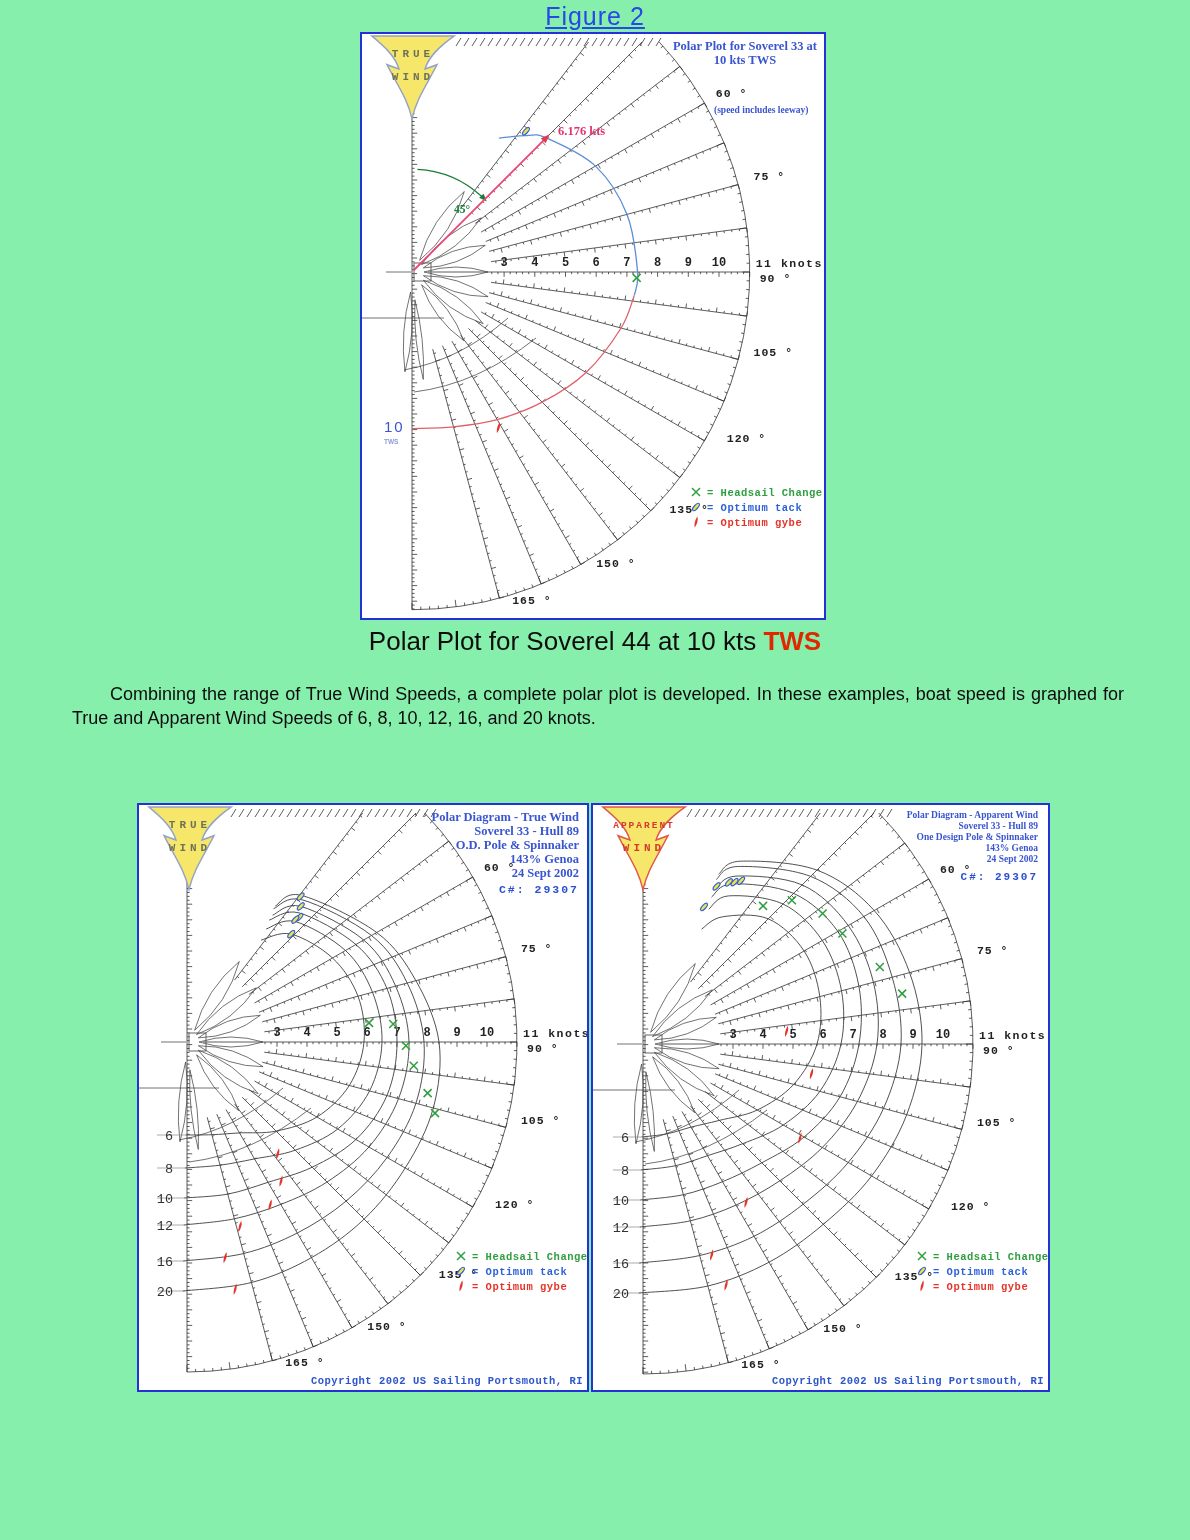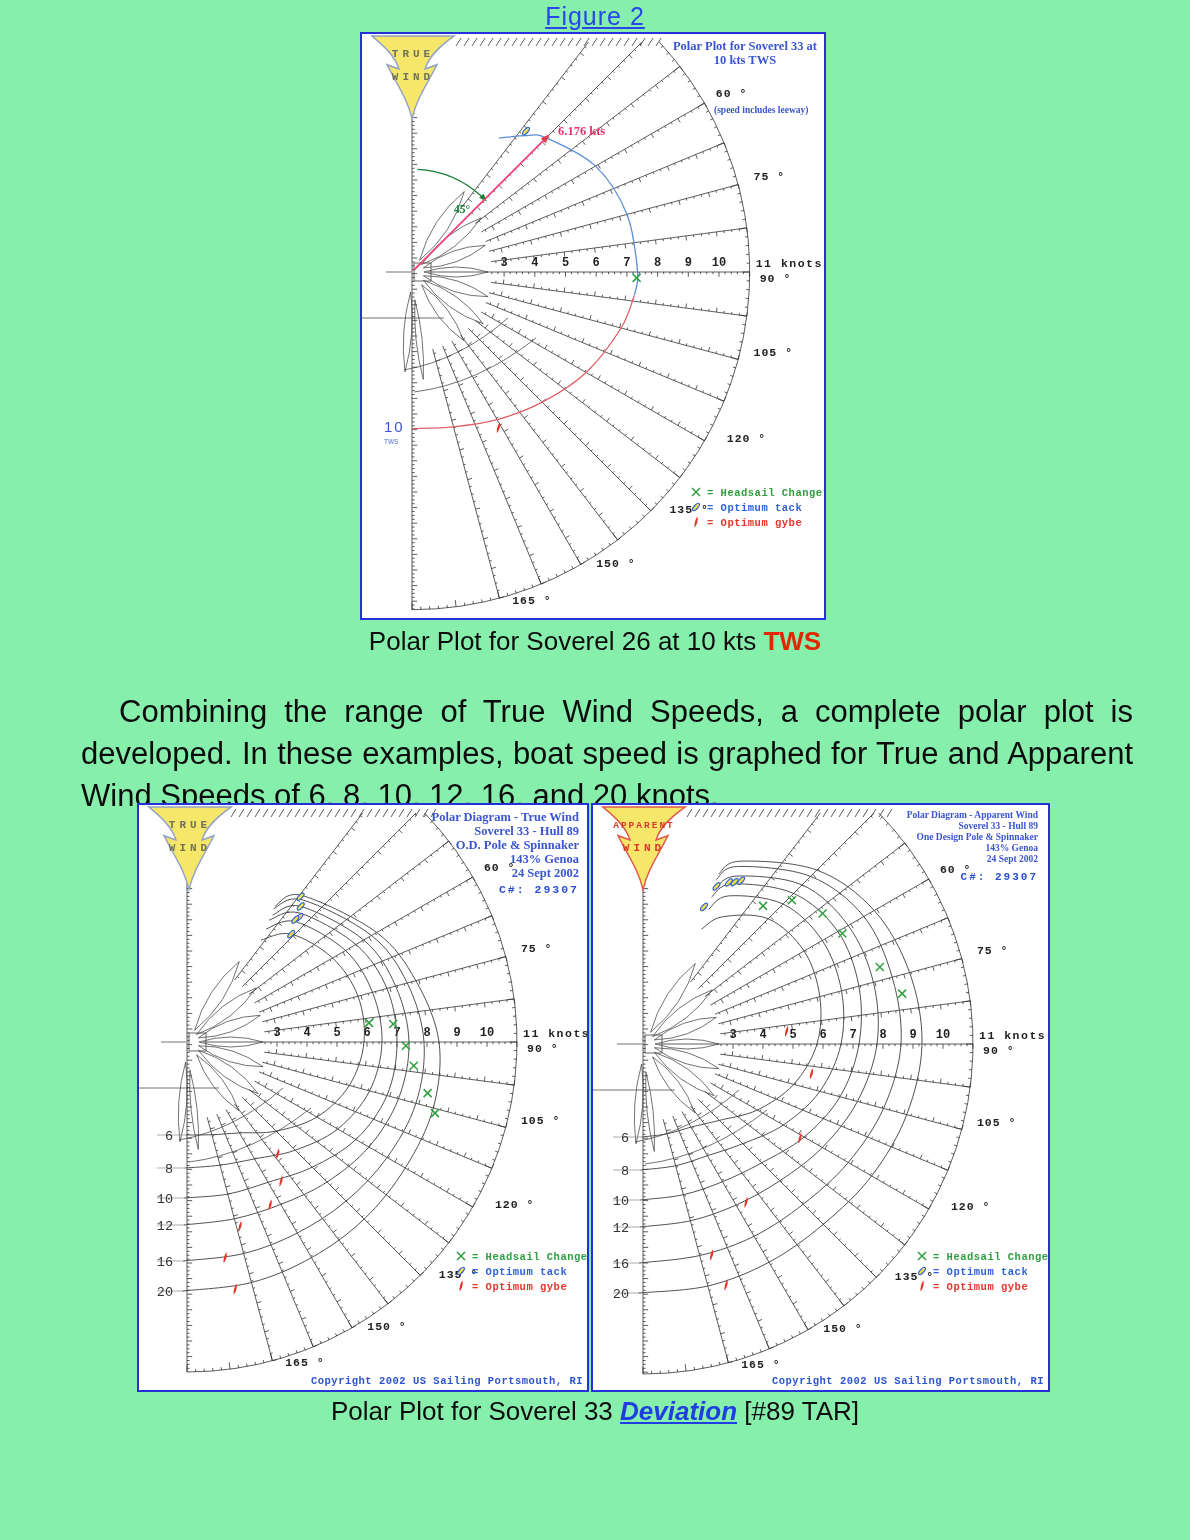--- a/index.html
+++ b/index.html
@@ -5,22 +5,22 @@
   html,body{margin:0;padding:0;background:#fff;}
   .page{position:relative;width:1190px;height:1540px;background:#86efac;overflow:hidden;
         font-family:"Liberation Sans",sans-serif;color:#111;}
   .fig-label{position:absolute;width:100%;text-align:center;font-size:25px;
              color:#2847e8;text-decoration:underline;letter-spacing:1px;cursor:pointer;}
   .plot-box{position:absolute;border:2px solid #2331d6;background:#fff;}
   .plot-box svg{display:block;}
   .caption{position:absolute;width:100%;text-align:center;font-size:26px;color:#0d0d0d;}
   .caption .tws-red{color:#e02800;font-weight:bold;}
   .caption .dev-link{color:#1f3de0;font-weight:bold;font-style:italic;text-decoration:underline;cursor:pointer;}
-  .body-par{position:absolute;top:682px;left:72px;width:1052px;margin:9px;
-            font-size:31px;line-height:1.36;text-align:justify;text-indent:38px;color:#0c0c0c;}
+  .body-par{position:absolute;top:682px;left:72px;width:1052px;margin:0;
+            font-size:18px;line-height:1.36;text-align:justify;text-indent:38px;color:#0c0c0c;}
 </style>
 </head>
 <body>
 
 <div class="page">
 
   <div class="fig-label" style="top:2px">Figure  2</div>
 
   <div class="plot-box" style="left:360px;top:32px;width:462px;height:584px">
     <svg id="svg-fig2" width="462" height="584">
@@ -92,21 +92,21 @@
           <text x="345" y="477" font-size="10.5" fill="#2d62d8" text-anchor="start" font-family="&quot;Liberation Mono&quot;,&quot;DejaVu Sans Mono&quot;,monospace" font-weight="bold" letter-spacing="0.5px">= Optimum tack</text>
           <g transform="rotate(26 334 488)">
             <path d="M332.7,482.2Q336.4,486.5 335.2,493.6Q332,489 332.7,482.2Z" fill="#e5352b"></path>
           </g>
           <text x="345" y="492" font-size="10.5" fill="#e5352b" text-anchor="start" font-family="&quot;Liberation Mono&quot;,&quot;DejaVu Sans Mono&quot;,monospace" font-weight="bold" letter-spacing="0.5px">= Optimum gybe</text>
         </g>
       </svg>
   </div>
 
   <div class="caption" style="top:626px">
-    <span>Polar Plot for Soverel 26 at 10 kts </span><span class="tws-red">TWS</span>
+    <span>Polar Plot for Soverel 44 at 10 kts </span><span class="tws-red">TWS</span>
   </div>
 
   <p class="body-par">Combining the range of True Wind Speeds, a complete polar plot is developed. In these examples, boat speed is graphed for True and Apparent Wind Speeds of 6, 8, 10, 12, 16, and 20 knots.</p>
 
 
   <div class="plot-box" style="left:137px;top:803px;width:448px;height:585px">
     <svg id="svg-fig3l" width="448" height="585">
         <g stroke="#333" stroke-width="0.8" fill="none">
           <path d="M92,12l5,-8M100,12l5,-8M108,12l5,-8M116,12l5,-8M124,12l5,-8M132,12l5,-8M140,12l5,-8M148,12l5,-8M156,12l5,-8M164,12l5,-8M172,12l5,-8M180,12l5,-8M188,12l5,-8M196,12l5,-8M204,12l5,-8M212,12l5,-8M220,12l5,-8M228,12l5,-8M236,12l5,-8M244,12l5,-8M252,12l5,-8M260,12l5,-8M268,12l5,-8M276,12l5,-8M284,12l5,-8M292,12l5,-8M48,64V567.0M48,68.0h5.2M48,71.9h2.6M48,75.8h2.6M48,79.7h2.6M48,83.6h5.2M48,87.5h2.6M48,91.4h2.6M48,95.3h2.6M48,99.2h5.2M48,103.1h2.6M48,107.0h2.6M48,110.9h2.6M48,114.8h5.2M48,118.7h2.6M48,122.6h2.6M48,126.5h2.6M48,130.4h5.2M48,134.3h2.6M48,138.2h2.6M48,142.1h2.6M48,146.0h5.2M48,149.9h2.6M48,153.8h2.6M48,157.7h2.6M48,161.6h5.2M48,165.5h2.6M48,169.4h2.6M48,173.3h2.6M48,177.2h5.2M48,181.1h2.6M48,185.0h2.6M48,188.9h2.6M48,192.8h5.2M48,196.7h2.6M48,200.6h2.6M48,204.5h2.6M48,208.4h5.2M48,212.3h2.6M48,216.2h2.6M48,220.1h2.6M48,224.0h5.2M48,227.9h2.6M48,231.8h2.6M48,235.7h2.6M48,239.6h5.2M48,243.5h2.6M48,247.4h2.6M48,251.3h2.6M48,255.2h5.2M48,259.1h2.6M48,263.0h2.6M48,266.9h2.6M48,270.8h5.2M48,274.7h2.6M48,278.6h2.6M48,282.5h2.6M48,286.4h5.2M48,290.3h2.6M48,294.2h2.6M48,298.1h2.6M48,302.0h5.2M48,305.9h2.6M48,309.8h2.6M48,313.7h2.6M48,317.6h5.2M48,321.5h2.6M48,325.4h2.6M48,329.3h2.6M48,333.2h5.2M48,337.1h2.6M48,341.0h2.6M48,344.9h2.6M48,348.8h5.2M48,352.7h2.6M48,356.6h2.6M48,360.5h2.6M48,364.4h5.2M48,368.3h2.6M48,372.2h2.6M48,376.1h2.6M48,380.0h5.2M48,383.9h2.6M48,387.8h2.6M48,391.7h2.6M48,395.6h5.2M48,399.5h2.6M48,403.4h2.6M48,407.3h2.6M48,411.2h5.2M48,415.1h2.6M48,419.0h2.6M48,422.9h2.6M48,426.8h5.2M48,430.7h2.6M48,434.6h2.6M48,438.5h2.6M48,442.4h5.2M48,446.3h2.6M48,450.2h2.6M48,454.1h2.6M48,458.0h5.2M48,461.9h2.6M48,465.8h2.6M48,469.7h2.6M48,473.6h5.2M48,477.5h2.6M48,481.4h2.6M48,485.3h2.6M48,489.2h5.2M48,493.1h2.6M48,497.0h2.6M48,500.9h2.6M48,504.8h5.2M48,508.7h2.6M48,512.6h2.6M48,516.5h2.6M48,520.4h5.2M48,524.3h2.6M48,528.2h2.6M48,532.1h2.6M48,536.0h5.2M48,539.9h2.6M48,543.8h2.6M48,547.7h2.6M48,551.6h5.2M48,555.5h2.6M48,559.4h2.6M48,563.3h2.6M64,237H378.0M126.0,237v2.2M132.0,237v2.2M138.0,237v4.8M144.0,237v2.2M150.0,237v2.2M156.0,237v2.2M162.0,237v2.2M168.0,237v4.8M174.0,237v2.2M180.0,237v2.2M186.0,237v2.2M192.0,237v2.2M198.0,237v4.8M204.0,237v2.2M210.0,237v2.2M216.0,237v2.2M222.0,237v2.2M228.0,237v4.8M234.0,237v2.2M240.0,237v2.2M246.0,237v2.2M252.0,237v2.2M258.0,237v4.8M264.0,237v2.2M270.0,237v2.2M276.0,237v2.2M282.0,237v2.2M288.0,237v4.8M294.0,237v2.2M300.0,237v2.2M306.0,237v2.2M312.0,237v2.2M318.0,237v4.8M324.0,237v2.2M330.0,237v2.2M336.0,237v2.2M342.0,237v2.2M348.0,237v4.8M354.0,237v2.2M360.0,237v2.2M366.0,237v2.2M372.0,237v2.2M378.0,237v4.8M95.5,175.1L223.7,8.0M98.2,171.5l1.7,1.3M102.8,165.6l3.6,2.8M107.4,159.6l1.7,1.3M111.9,153.7l1.7,1.3M116.5,147.7l1.7,1.3M121.1,141.8l3.6,2.8M125.6,135.8l1.7,1.3M130.2,129.9l1.7,1.3M134.7,123.9l1.7,1.3M139.3,118.0l3.6,2.8M143.9,112.0l1.7,1.3M148.4,106.1l1.7,1.3M153.0,100.1l1.7,1.3M157.6,94.2l3.6,2.8M162.1,88.2l1.7,1.3M166.7,82.3l1.7,1.3M171.3,76.3l1.7,1.3M175.8,70.4l3.6,2.8M180.4,64.4l1.7,1.3M185.0,58.5l1.7,1.3M189.5,52.5l1.7,1.3M194.1,46.6l3.6,2.8M198.7,40.6l1.7,1.3M203.2,34.7l1.7,1.3M207.8,28.7l1.7,1.3M212.4,22.8l3.6,2.8M216.9,16.8l1.7,1.3M221.5,10.9l1.7,1.3M103.2,181.8L277.0,8.0M106.3,178.7l1.6,1.6M111.6,173.4l3.3,3.3M116.9,168.1l1.6,1.6M122.2,162.8l1.6,1.6M127.5,157.5l1.6,1.6M132.9,152.1l3.3,3.3M138.2,146.8l1.6,1.6M143.5,141.5l1.6,1.6M148.8,136.2l1.6,1.6M154.1,130.9l3.3,3.3M159.4,125.6l1.6,1.6M164.7,120.3l1.6,1.6M170.0,115.0l1.6,1.6M175.3,109.7l3.3,3.3M180.6,104.4l1.6,1.6M185.9,99.1l1.6,1.6M191.2,93.8l1.6,1.6M196.5,88.5l3.3,3.3M201.8,83.2l1.6,1.6M207.1,77.9l1.6,1.6M212.4,72.6l1.6,1.6M217.7,67.3l3.3,3.3M223.0,62.0l1.6,1.6M228.3,56.7l1.6,1.6M233.6,51.4l1.6,1.6M238.9,46.1l3.3,3.3M244.2,40.8l1.6,1.6M249.5,35.5l1.6,1.6M254.8,30.2l1.6,1.6M260.1,24.9l3.3,3.3M265.4,19.6l1.6,1.6M270.7,14.3l1.6,1.6M276.0,9.0l1.6,1.6M109.9,189.5L309.8,36.1M113.5,186.8l1.3,1.7M119.4,182.2l2.8,3.6M125.4,177.6l1.3,1.7M131.3,173.1l1.3,1.7M137.3,168.5l1.3,1.7M143.2,163.9l2.8,3.6M149.2,159.4l1.3,1.7M155.1,154.8l1.3,1.7M161.1,150.3l1.3,1.7M167.0,145.7l2.8,3.6M173.0,141.1l1.3,1.7M178.9,136.6l1.3,1.7M184.9,132.0l1.3,1.7M190.8,127.4l2.8,3.6M196.8,122.9l1.3,1.7M202.7,118.3l1.3,1.7M208.7,113.7l1.3,1.7M214.6,109.2l2.8,3.6M220.6,104.6l1.3,1.7M226.5,100.0l1.3,1.7M232.5,95.5l1.3,1.7M238.4,90.9l2.8,3.6M244.4,86.3l1.3,1.7M250.3,81.8l1.3,1.7M256.3,77.2l1.3,1.7M262.2,72.6l2.8,3.6M268.2,68.1l1.3,1.7M274.1,63.5l1.3,1.7M280.1,58.9l1.3,1.7M286.0,54.4l2.8,3.6M292.0,49.8l1.3,1.7M297.9,45.2l1.3,1.7M303.9,40.7l1.3,1.7M309.8,36.1l2.8,3.6M115.5,198.0L333.8,72.0M119.4,195.8l1.1,1.9M125.9,192.0l2.3,4.0M132.4,188.3l1.1,1.9M138.9,184.5l1.1,1.9M145.4,180.8l1.1,1.9M151.9,177.0l2.3,4.0M158.4,173.3l1.1,1.9M164.9,169.5l1.1,1.9M171.4,165.8l1.1,1.9M177.9,162.0l2.3,4.0M184.4,158.3l1.1,1.9M190.9,154.5l1.1,1.9M197.4,150.8l1.1,1.9M203.9,147.0l2.3,4.0M210.4,143.2l1.1,1.9M216.9,139.5l1.1,1.9M223.4,135.7l1.1,1.9M229.9,132.0l2.3,4.0M236.4,128.2l1.1,1.9M242.9,124.5l1.1,1.9M249.4,120.7l1.1,1.9M255.8,117.0l2.3,4.0M262.3,113.2l1.1,1.9M268.8,109.5l1.1,1.9M275.3,105.7l1.1,1.9M281.8,102.0l2.3,4.0M288.3,98.2l1.1,1.9M294.8,94.5l1.1,1.9M301.3,90.7l1.1,1.9M307.8,87.0l2.3,4.0M314.3,83.2l1.1,1.9M320.8,79.5l1.1,1.9M327.3,75.7l1.1,1.9M333.8,72.0l2.3,4.0M120.1,207.2L352.9,110.7M124.2,205.4l0.8,2.0M131.1,202.6l1.8,4.2M138.1,199.7l0.8,2.0M145.0,196.8l0.8,2.0M151.9,193.9l0.8,2.0M158.9,191.1l1.8,4.2M165.8,188.2l0.8,2.0M172.7,185.3l0.8,2.0M179.7,182.5l0.8,2.0M186.6,179.6l1.8,4.2M193.5,176.7l0.8,2.0M200.4,173.9l0.8,2.0M207.4,171.0l0.8,2.0M214.3,168.1l1.8,4.2M221.2,165.2l0.8,2.0M228.2,162.4l0.8,2.0M235.1,159.5l0.8,2.0M242.0,156.6l1.8,4.2M248.9,153.8l0.8,2.0M255.9,150.9l0.8,2.0M262.8,148.0l0.8,2.0M269.7,145.2l1.8,4.2M276.7,142.3l0.8,2.0M283.6,139.4l0.8,2.0M290.5,136.5l0.8,2.0M297.4,133.7l1.8,4.2M304.4,130.8l0.8,2.0M311.3,127.9l0.8,2.0M318.2,125.1l0.8,2.0M325.2,122.2l1.8,4.2M332.1,119.3l0.8,2.0M339.0,116.5l0.8,2.0M346.0,113.6l0.8,2.0M352.9,110.7l1.8,4.2M123.3,216.8L366.8,151.6M127.7,215.6l0.6,2.1M134.9,213.7l1.2,4.4M142.2,211.8l0.6,2.1M149.4,209.8l0.6,2.1M156.7,207.9l0.6,2.1M163.9,205.9l1.2,4.4M171.2,204.0l0.6,2.1M178.4,202.1l0.6,2.1M185.6,200.1l0.6,2.1M192.9,198.2l1.2,4.4M200.1,196.2l0.6,2.1M207.4,194.3l0.6,2.1M214.6,192.4l0.6,2.1M221.9,190.4l1.2,4.4M229.1,188.5l0.6,2.1M236.4,186.5l0.6,2.1M243.6,184.6l0.6,2.1M250.8,182.6l1.2,4.4M258.1,180.7l0.6,2.1M265.3,178.8l0.6,2.1M272.6,176.8l0.6,2.1M279.8,174.9l1.2,4.4M287.1,172.9l0.6,2.1M294.3,171.0l0.6,2.1M301.6,169.1l0.6,2.1M308.8,167.1l1.2,4.4M316.0,165.2l0.6,2.1M323.3,163.2l0.6,2.1M330.5,161.3l0.6,2.1M337.8,159.4l1.2,4.4M345.0,157.4l0.6,2.1M352.3,155.5l0.6,2.1M359.5,153.5l0.6,2.1M366.8,151.6l1.2,4.4M125.3,226.8L375.2,193.9M129.8,226.2l0.3,2.2M137.2,225.3l0.6,4.6M144.7,224.3l0.3,2.2M152.1,223.3l0.3,2.2M159.5,222.3l0.3,2.2M167.0,221.3l0.6,4.6M174.4,220.4l0.3,2.2M181.8,219.4l0.3,2.2M189.3,218.4l0.3,2.2M196.7,217.4l0.6,4.6M204.2,216.4l0.3,2.2M211.6,215.5l0.3,2.2M219.0,214.5l0.3,2.2M226.5,213.5l0.6,4.6M233.9,212.5l0.3,2.2M241.3,211.5l0.3,2.2M248.8,210.6l0.3,2.2M256.2,209.6l0.6,4.6M263.6,208.6l0.3,2.2M271.1,207.6l0.3,2.2M278.5,206.7l0.3,2.2M285.9,205.7l0.6,4.6M293.4,204.7l0.3,2.2M300.8,203.7l0.3,2.2M308.3,202.7l0.3,2.2M315.7,201.8l0.6,4.6M323.1,200.8l0.3,2.2M330.6,199.8l0.3,2.2M338.0,198.8l0.3,2.2M345.4,197.8l0.6,4.6M352.9,196.9l0.3,2.2M360.3,195.9l0.3,2.2M367.7,194.9l0.3,2.2M375.2,193.9l0.6,4.6M125.3,247.2L375.2,280.1M129.8,247.8l0.3,-2.2M137.2,248.7l0.6,-4.6M144.7,249.7l0.3,-2.2M152.1,250.7l0.3,-2.2M159.5,251.7l0.3,-2.2M167.0,252.7l0.6,-4.6M174.4,253.6l0.3,-2.2M181.8,254.6l0.3,-2.2M189.3,255.6l0.3,-2.2M196.7,256.6l0.6,-4.6M204.2,257.6l0.3,-2.2M211.6,258.5l0.3,-2.2M219.0,259.5l0.3,-2.2M226.5,260.5l0.6,-4.6M233.9,261.5l0.3,-2.2M241.3,262.5l0.3,-2.2M248.8,263.4l0.3,-2.2M256.2,264.4l0.6,-4.6M263.6,265.4l0.3,-2.2M271.1,266.4l0.3,-2.2M278.5,267.3l0.3,-2.2M285.9,268.3l0.6,-4.6M293.4,269.3l0.3,-2.2M300.8,270.3l0.3,-2.2M308.3,271.3l0.3,-2.2M315.7,272.2l0.6,-4.6M323.1,273.2l0.3,-2.2M330.6,274.2l0.3,-2.2M338.0,275.2l0.3,-2.2M345.4,276.2l0.6,-4.6M352.9,277.1l0.3,-2.2M360.3,278.1l0.3,-2.2M367.7,279.1l0.3,-2.2M375.2,280.1l0.6,-4.6M123.3,257.2L366.8,322.4M127.7,258.4l0.6,-2.1M134.9,260.3l1.2,-4.4M142.2,262.2l0.6,-2.1M149.4,264.2l0.6,-2.1M156.7,266.1l0.6,-2.1M163.9,268.1l1.2,-4.4M171.2,270.0l0.6,-2.1M178.4,271.9l0.6,-2.1M185.6,273.9l0.6,-2.1M192.9,275.8l1.2,-4.4M200.1,277.8l0.6,-2.1M207.4,279.7l0.6,-2.1M214.6,281.6l0.6,-2.1M221.9,283.6l1.2,-4.4M229.1,285.5l0.6,-2.1M236.4,287.5l0.6,-2.1M243.6,289.4l0.6,-2.1M250.8,291.4l1.2,-4.4M258.1,293.3l0.6,-2.1M265.3,295.2l0.6,-2.1M272.6,297.2l0.6,-2.1M279.8,299.1l1.2,-4.4M287.1,301.1l0.6,-2.1M294.3,303.0l0.6,-2.1M301.6,304.9l0.6,-2.1M308.8,306.9l1.2,-4.4M316.0,308.8l0.6,-2.1M323.3,310.8l0.6,-2.1M330.5,312.7l0.6,-2.1M337.8,314.6l1.2,-4.4M345.0,316.6l0.6,-2.1M352.3,318.5l0.6,-2.1M359.5,320.5l0.6,-2.1M366.8,322.4l1.2,-4.4M120.1,266.8L352.9,363.3M124.2,268.6l0.8,-2.0M131.1,271.4l1.8,-4.2M138.1,274.3l0.8,-2.0M145.0,277.2l0.8,-2.0M151.9,280.1l0.8,-2.0M158.9,282.9l1.8,-4.2M165.8,285.8l0.8,-2.0M172.7,288.7l0.8,-2.0M179.7,291.5l0.8,-2.0M186.6,294.4l1.8,-4.2M193.5,297.3l0.8,-2.0M200.4,300.1l0.8,-2.0M207.4,303.0l0.8,-2.0M214.3,305.9l1.8,-4.2M221.2,308.8l0.8,-2.0M228.2,311.6l0.8,-2.0M235.1,314.5l0.8,-2.0M242.0,317.4l1.8,-4.2M248.9,320.2l0.8,-2.0M255.9,323.1l0.8,-2.0M262.8,326.0l0.8,-2.0M269.7,328.8l1.8,-4.2M276.7,331.7l0.8,-2.0M283.6,334.6l0.8,-2.0M290.5,337.5l0.8,-2.0M297.4,340.3l1.8,-4.2M304.4,343.2l0.8,-2.0M311.3,346.1l0.8,-2.0M318.2,348.9l0.8,-2.0M325.2,351.8l1.8,-4.2M332.1,354.7l0.8,-2.0M339.0,357.5l0.8,-2.0M346.0,360.4l0.8,-2.0M352.9,363.3l1.8,-4.2M115.5,276.0L333.8,402.0M119.4,278.3l1.1,-1.9M125.9,282.0l2.3,-4.0M132.4,285.8l1.1,-1.9M138.9,289.5l1.1,-1.9M145.4,293.3l1.1,-1.9M151.9,297.0l2.3,-4.0M158.4,300.8l1.1,-1.9M164.9,304.5l1.1,-1.9M171.4,308.3l1.1,-1.9M177.9,312.0l2.3,-4.0M184.4,315.7l1.1,-1.9M190.9,319.5l1.1,-1.9M197.4,323.2l1.1,-1.9M203.9,327.0l2.3,-4.0M210.4,330.7l1.1,-1.9M216.9,334.5l1.1,-1.9M223.4,338.2l1.1,-1.9M229.9,342.0l2.3,-4.0M236.4,345.7l1.1,-1.9M242.9,349.5l1.1,-1.9M249.4,353.2l1.1,-1.9M255.8,357.0l2.3,-4.0M262.3,360.7l1.1,-1.9M268.8,364.5l1.1,-1.9M275.3,368.2l1.1,-1.9M281.8,372.0l2.3,-4.0M288.3,375.7l1.1,-1.9M294.8,379.5l1.1,-1.9M301.3,383.2l1.1,-1.9M307.8,387.0l2.3,-4.0M314.3,390.7l1.1,-1.9M320.8,394.5l1.1,-1.9M327.3,398.2l1.1,-1.9M333.8,402.0l2.3,-4.0M109.9,284.5L309.8,437.9M113.5,287.2l1.3,-1.7M119.4,291.8l2.8,-3.6M125.4,296.4l1.3,-1.7M131.3,300.9l1.3,-1.7M137.3,305.5l1.3,-1.7M143.2,310.1l2.8,-3.6M149.2,314.6l1.3,-1.7M155.1,319.2l1.3,-1.7M161.1,323.7l1.3,-1.7M167.0,328.3l2.8,-3.6M173.0,332.9l1.3,-1.7M178.9,337.4l1.3,-1.7M184.9,342.0l1.3,-1.7M190.8,346.6l2.8,-3.6M196.8,351.1l1.3,-1.7M202.7,355.7l1.3,-1.7M208.7,360.3l1.3,-1.7M214.6,364.8l2.8,-3.6M220.6,369.4l1.3,-1.7M226.5,374.0l1.3,-1.7M232.5,378.5l1.3,-1.7M238.4,383.1l2.8,-3.6M244.4,387.7l1.3,-1.7M250.3,392.2l1.3,-1.7M256.3,396.8l1.3,-1.7M262.2,401.4l2.8,-3.6M268.2,405.9l1.3,-1.7M274.1,410.5l1.3,-1.7M280.1,415.1l1.3,-1.7M286.0,419.6l2.8,-3.6M292.0,424.2l1.3,-1.7M297.9,428.8l1.3,-1.7M303.9,433.3l1.3,-1.7M309.8,437.9l2.8,-3.6M103.2,292.2L281.3,470.3M106.3,295.3l1.6,-1.6M111.6,300.6l3.3,-3.3M116.9,305.9l1.6,-1.6M122.2,311.2l1.6,-1.6M127.5,316.5l1.6,-1.6M132.9,321.9l3.3,-3.3M138.2,327.2l1.6,-1.6M143.5,332.5l1.6,-1.6M148.8,337.8l1.6,-1.6M154.1,343.1l3.3,-3.3M159.4,348.4l1.6,-1.6M164.7,353.7l1.6,-1.6M170.0,359.0l1.6,-1.6M175.3,364.3l3.3,-3.3M180.6,369.6l1.6,-1.6M185.9,374.9l1.6,-1.6M191.2,380.2l1.6,-1.6M196.5,385.5l3.3,-3.3M201.8,390.8l1.6,-1.6M207.1,396.1l1.6,-1.6M212.4,401.4l1.6,-1.6M217.7,406.7l3.3,-3.3M223.0,412.0l1.6,-1.6M228.3,417.3l1.6,-1.6M233.6,422.6l1.6,-1.6M238.9,427.9l3.3,-3.3M244.2,433.2l1.6,-1.6M249.5,438.5l1.6,-1.6M254.8,443.8l1.6,-1.6M260.1,449.1l3.3,-3.3M265.4,454.4l1.6,-1.6M270.7,459.7l1.6,-1.6M276.0,465.0l1.6,-1.6M281.3,470.3l3.3,-3.3M95.5,298.9L248.9,498.8M98.2,302.5l1.7,-1.3M102.8,308.4l3.6,-2.8M107.4,314.4l1.7,-1.3M111.9,320.3l1.7,-1.3M116.5,326.3l1.7,-1.3M121.1,332.2l3.6,-2.8M125.6,338.2l1.7,-1.3M130.2,344.1l1.7,-1.3M134.7,350.1l1.7,-1.3M139.3,356.0l3.6,-2.8M143.9,362.0l1.7,-1.3M148.4,367.9l1.7,-1.3M153.0,373.9l1.7,-1.3M157.6,379.8l3.6,-2.8M162.1,385.8l1.7,-1.3M166.7,391.7l1.7,-1.3M171.3,397.7l1.7,-1.3M175.8,403.6l3.6,-2.8M180.4,409.6l1.7,-1.3M185.0,415.5l1.7,-1.3M189.5,421.5l1.7,-1.3M194.1,427.4l3.6,-2.8M198.7,433.4l1.7,-1.3M203.2,439.3l1.7,-1.3M207.8,445.3l1.7,-1.3M212.4,451.2l3.6,-2.8M216.9,457.2l1.7,-1.3M221.5,463.1l1.7,-1.3M226.1,469.1l1.7,-1.3M230.6,475.0l3.6,-2.8M235.2,481.0l1.7,-1.3M239.8,486.9l1.7,-1.3M244.3,492.9l1.7,-1.3M248.9,498.8l3.6,-2.8M87.0,304.5L213.0,522.8M89.3,308.4l1.9,-1.1M93.0,314.9l4.0,-2.3M96.8,321.4l1.9,-1.1M100.5,327.9l1.9,-1.1M104.3,334.4l1.9,-1.1M108.0,340.9l4.0,-2.3M111.7,347.4l1.9,-1.1M115.5,353.9l1.9,-1.1M119.2,360.4l1.9,-1.1M123.0,366.9l4.0,-2.3M126.7,373.4l1.9,-1.1M130.5,379.9l1.9,-1.1M134.3,386.4l1.9,-1.1M138.0,392.9l4.0,-2.3M141.8,399.4l1.9,-1.1M145.5,405.9l1.9,-1.1M149.3,412.4l1.9,-1.1M153.0,418.9l4.0,-2.3M156.8,425.4l1.9,-1.1M160.5,431.9l1.9,-1.1M164.3,438.4l1.9,-1.1M168.0,444.8l4.0,-2.3M171.7,451.3l1.9,-1.1M175.5,457.8l1.9,-1.1M179.2,464.3l1.9,-1.1M183.0,470.8l4.0,-2.3M186.7,477.3l1.9,-1.1M190.5,483.8l1.9,-1.1M194.2,490.3l1.9,-1.1M198.0,496.8l4.0,-2.3M201.7,503.3l1.9,-1.1M205.5,509.8l1.9,-1.1M209.2,516.3l1.9,-1.1M213.0,522.8l4.0,-2.3M77.8,309.1L174.3,541.9M79.6,313.2l2.0,-0.8M82.4,320.1l4.2,-1.8M85.3,327.1l2.0,-0.8M88.2,334.0l2.0,-0.8M91.1,340.9l2.0,-0.8M93.9,347.9l4.2,-1.8M96.8,354.8l2.0,-0.8M99.7,361.7l2.0,-0.8M102.5,368.7l2.0,-0.8M105.4,375.6l4.2,-1.8M108.3,382.5l2.0,-0.8M111.1,389.4l2.0,-0.8M114.0,396.4l2.0,-0.8M116.9,403.3l4.2,-1.8M119.8,410.2l2.0,-0.8M122.6,417.2l2.0,-0.8M125.5,424.1l2.0,-0.8M128.4,431.0l4.2,-1.8M131.2,437.9l2.0,-0.8M134.1,444.9l2.0,-0.8M137.0,451.8l2.0,-0.8M139.8,458.7l4.2,-1.8M142.7,465.7l2.0,-0.8M145.6,472.6l2.0,-0.8M148.5,479.5l2.0,-0.8M151.3,486.4l4.2,-1.8M154.2,493.4l2.0,-0.8M157.1,500.3l2.0,-0.8M159.9,507.2l2.0,-0.8M162.8,514.2l4.2,-1.8M165.7,521.1l2.0,-0.8M168.5,528.0l2.0,-0.8M171.4,535.0l2.0,-0.8M174.3,541.9l4.2,-1.8M68.2,312.3L133.4,555.8M69.4,316.7l2.1,-0.6M71.3,323.9l4.4,-1.2M73.2,331.2l2.1,-0.6M75.2,338.4l2.1,-0.6M77.1,345.7l2.1,-0.6M79.1,352.9l4.4,-1.2M81.0,360.2l2.1,-0.6M82.9,367.4l2.1,-0.6M84.9,374.6l2.1,-0.6M86.8,381.9l4.4,-1.2M88.8,389.1l2.1,-0.6M90.7,396.4l2.1,-0.6M92.6,403.6l2.1,-0.6M94.6,410.9l4.4,-1.2M96.5,418.1l2.1,-0.6M98.5,425.4l2.1,-0.6M100.4,432.6l2.1,-0.6M102.4,439.8l4.4,-1.2M104.3,447.1l2.1,-0.6M106.2,454.3l2.1,-0.6M108.2,461.6l2.1,-0.6M110.1,468.8l4.4,-1.2M112.1,476.1l2.1,-0.6M114.0,483.3l2.1,-0.6M115.9,490.6l2.1,-0.6M117.9,497.8l4.4,-1.2M119.8,505.0l2.1,-0.6M121.8,512.3l2.1,-0.6M123.7,519.5l2.1,-0.6M125.6,526.8l4.4,-1.2M127.6,534.0l2.1,-0.6M129.5,541.3l2.1,-0.6M131.5,548.5l2.1,-0.6M133.4,555.8l4.4,-1.2M285.6,8.0A330.0,330.0 0 0 1 48.0,567.0M287.4,9.8L285.2,11.9M293.2,16.2L291.0,18.2M298.9,22.7L296.7,24.6M304.5,29.3L302.1,31.2M309.8,36.1L304.3,40.4M315.0,43.0L312.5,44.8M320.0,50.1L317.5,51.8M324.8,57.3L322.2,58.9M329.4,64.6L326.8,66.1M333.8,72.0L327.7,75.5M338.0,79.5L335.4,81.0M342.0,87.2L339.4,88.5M345.9,94.9L343.1,96.2M349.5,102.8L346.7,104.0M352.9,110.7L346.4,113.4M356.1,118.7L353.3,119.8M359.1,126.8L356.2,127.8M361.8,135.0L359.0,136.0M364.4,143.3L361.5,144.1M366.8,151.6L360.0,153.4M368.9,160.0L366.0,160.7M370.8,168.4L367.9,169.0M372.5,176.9L369.5,177.4M373.9,185.4L371.0,185.8M375.2,193.9L368.2,194.8M376.2,202.5L373.2,202.8M377.0,211.1L374.0,211.3M377.5,219.7L374.6,219.9M377.9,228.4L374.9,228.4M378.0,237.0L371.0,237.0M377.9,245.6L374.9,245.6M377.5,254.3L374.6,254.1M377.0,262.9L374.0,262.7M376.2,271.5L373.2,271.2M375.2,280.1L368.2,279.2M373.9,288.6L371.0,288.2M372.5,297.1L369.5,296.6M370.8,305.6L367.9,305.0M368.9,314.0L366.0,313.3M366.8,322.4L360.0,320.6M364.4,330.7L361.5,329.9M361.8,339.0L359.0,338.0M359.1,347.2L356.2,346.2M356.1,355.3L353.3,354.2M352.9,363.3L346.4,360.6M349.5,371.2L346.7,370.0M345.9,379.1L343.1,377.8M342.0,386.8L339.4,385.5M338.0,394.5L335.4,393.0M333.8,402.0L327.7,398.5M329.4,409.4L326.8,407.9M324.8,416.7L322.2,415.1M320.0,423.9L317.5,422.2M315.0,431.0L312.5,429.2M309.8,437.9L304.3,433.6M304.5,444.7L302.1,442.8M298.9,451.3L296.7,449.4M293.2,457.8L291.0,455.8M287.4,464.2L285.2,462.1M281.3,470.3L276.4,465.4M275.2,476.4L273.1,474.2M268.8,482.2L266.8,480.0M262.3,487.9L260.4,485.7M255.7,493.5L253.8,491.1M248.9,498.8L244.6,493.3M242.0,504.0L240.2,501.5M234.9,509.0L233.2,506.5M227.7,513.8L226.1,511.2M220.4,518.4L218.9,515.8M213.0,522.8L209.5,516.7M205.5,527.0L204.0,524.4M197.8,531.0L196.5,528.4M190.1,534.9L188.8,532.1M182.2,538.5L181.0,535.7M174.3,541.9L171.6,535.4M166.3,545.1L165.2,542.3M158.2,548.1L157.2,545.2M150.0,550.8L149.0,548.0M141.7,553.4L140.9,550.5M133.4,555.8L131.6,549.0M125.0,557.9L124.3,555.0M116.6,559.8L116.0,556.9M108.1,561.5L107.6,558.5M99.6,562.9L99.2,560.0M91.1,564.2L90.2,557.2M82.5,565.2L82.2,562.2M73.9,566.0L73.7,563.0M65.3,566.5L65.1,563.6M56.6,566.9L56.6,563.9M48.0,567.0L48.0,560.0"></path>
         </g>
@@ -338,17 +338,14 @@
           <text x="340" y="470" font-size="10.5" fill="#2d62d8" text-anchor="start" font-family="&quot;Liberation Mono&quot;,&quot;DejaVu Sans Mono&quot;,monospace" font-weight="bold" letter-spacing="0.5px">= Optimum tack</text>
           <g transform="rotate(26 329 481)">
             <path d="M327.7,475.2Q331.4,479.5 330.2,486.6Q327,482 327.7,475.2Z" fill="#e5352b"></path>
           </g>
           <text x="340" y="485" font-size="10.5" fill="#e5352b" text-anchor="start" font-family="&quot;Liberation Mono&quot;,&quot;DejaVu Sans Mono&quot;,monospace" font-weight="bold" letter-spacing="0.5px">= Optimum gybe</text>
         </g>
         <text x="451" y="579" font-size="10.5" fill="#2d55cc" text-anchor="end" font-family="&quot;Liberation Mono&quot;,&quot;DejaVu Sans Mono&quot;,monospace" font-weight="bold" letter-spacing="0.5px">Copyright 2002 US Sailing Portsmouth, RI</text>
       </svg>
   </div>
 
-  <div class="caption" style="top:1396px">
-    <span>Polar Plot for Soverel 33 </span><span class="dev-link">Deviation</span><span>  [#89 TAR]</span>
-  </div>
 
 </div>
 
 </body></html>

